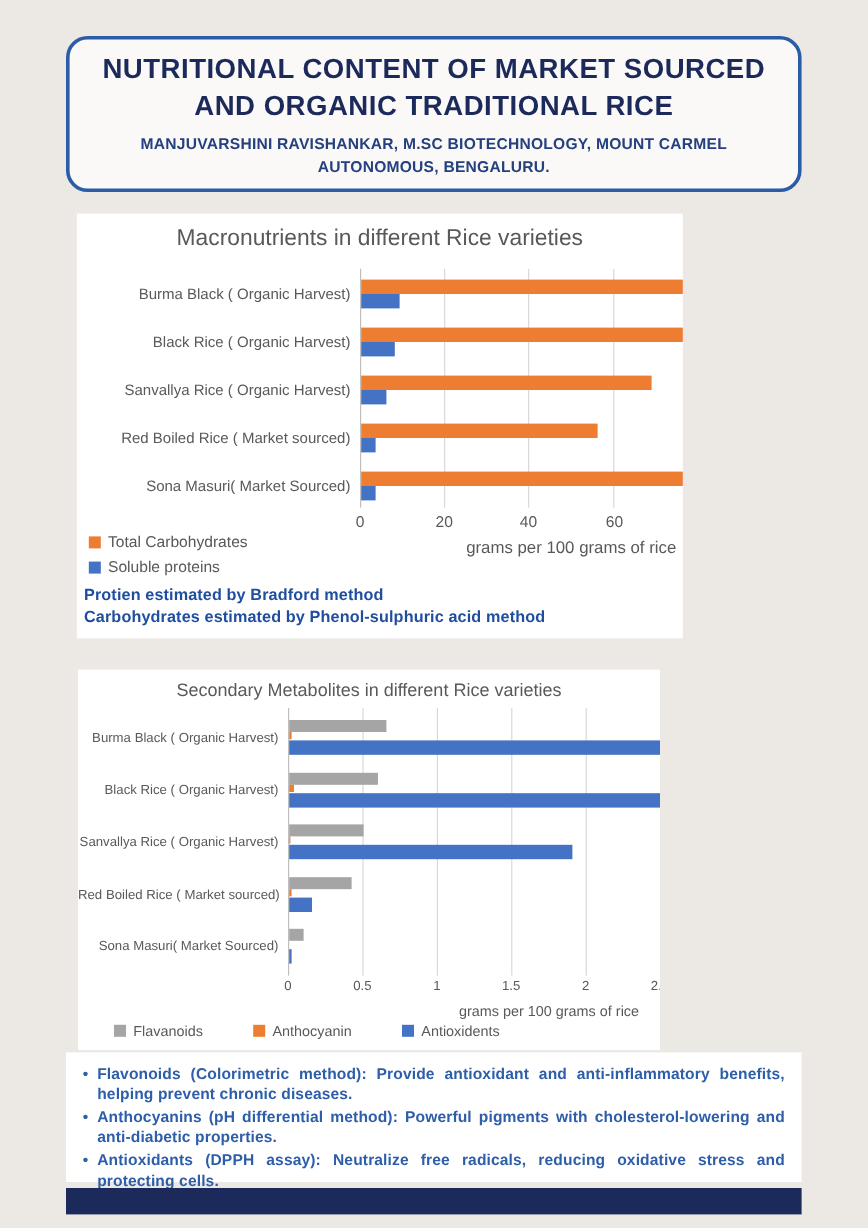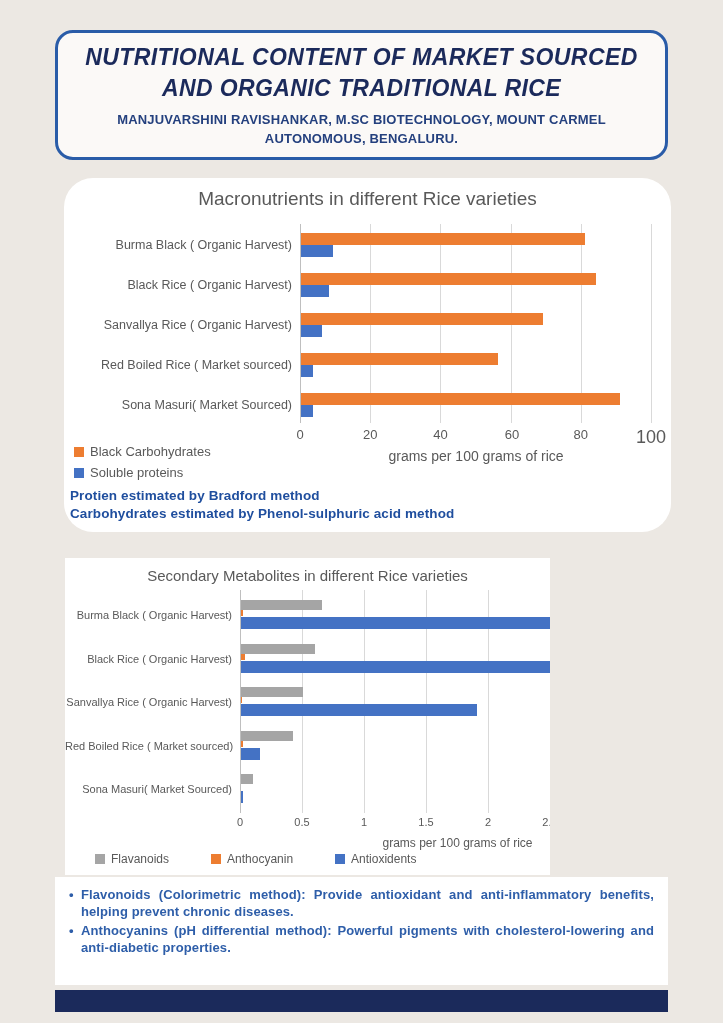--- a/index.html
+++ b/index.html
@@ -12,29 +12,28 @@
   
   .header-box {
     position: absolute; left: 55px; top: 30px; width: 613px; height: 130px;
     background: #FBF9F7; border: 3px solid #2A5CA8; border-radius: 18px;
     display: flex; flex-direction: column; align-items: center; justify-content: center;
     padding: 6px 14px; text-align: center;
   }
   .poster-title {
     color: #1B2A5B; font-weight: bold; font-size: 23px; line-height: 1.35;
     letter-spacing: 0.4px;
-    font-style: italic;
   }
   .poster-subtitle {
     margin-top: 7px; color: #24407E; font-weight: bold; 
     font-size: 13px; line-height: 1.45; letter-spacing: 0.2px;
   }
   
   .panel { position: absolute; background: #FFFFFF; }
-  #panel1 { left: 64px; top: 178px; width: 607px; height: 354px; border-radius: 29px; }
+  #panel1 { left: 64px; top: 178px; width: 505px; height: 354px; }
   #panel2 { left: 65px; top: 558px; width: 485px; height: 317px; }
   .chart-title {
     position: absolute; left: 0; width: 100%; text-align: center;
     color: #595959; font-weight: normal;
   }
   #panel1 .chart-title { top: 10px; font-size: 19px; }
   #panel2 .chart-title { top: 9px; font-size: 15px; }
   .chart-body { position: absolute; left: 0; top: 0; width: 100%; height: 100%; overflow: hidden; }
   .gridline { position: absolute; width: 1px; background: #D9D9D9; }
   .gridline.axisline { background: #BFBFBF; }
@@ -118,21 +117,21 @@
         <div class="bar" style="left: 237px; top: 175px; width: 196.56px; height: 12px; background: rgb(237, 125, 49);"></div>
         <div class="bar" style="left: 237px; top: 187px; width: 12.285px; height: 12px; background: rgb(68, 114, 196);"></div>
         <div class="cat-label" style="left: 0px; width: 228px; top: 219px; font-size: 12.5px;">Sona Masuri( Market Sourced)</div>
         <div class="bar" style="left: 237px; top: 215px; width: 319.41px; height: 12px; background: rgb(237, 125, 49);"></div>
         <div class="bar" style="left: 237px; top: 227px; width: 11.583px; height: 12px; background: rgb(68, 114, 196);"></div>
       </div>
     <div class="axis-label">grams per 100 grams of rice</div>
     <div class="legend-col">
       <div class="legend-item">
         <span class="swatch" style="background: rgb(237, 125, 49);"></span>
-        <span>Black Carbohydrates</span>
+        <span>Total Carbohydrates</span>
       </div>
       <div class="legend-item">
         <span class="swatch" style="background: rgb(68, 114, 196);"></span>
         <span>Soluble proteins</span>
       </div>
     </div>
     <div class="chart-notes">
       <div class="note-line">Protien estimated by Bradford method</div>
       <div class="note-line">Carbohydrates estimated by Phenol-sulphuric acid method</div>
     </div>
@@ -192,18 +191,19 @@
         <span class="swatch" style="background: rgb(68, 114, 196);"></span>
         <span>Antioxidents</span>
       </div>
     </div>
   </div>
 
   <div class="footer-box">
     <ul>
       <li>Flavonoids (Colorimetric method): Provide antioxidant and anti-inflammatory benefits, helping prevent chronic diseases.</li>
       <li>Anthocyanins (pH differential method): Powerful pigments with cholesterol-lowering and anti-diabetic properties.</li>
+      <li>Antioxidants (DPPH assay): Neutralize free radicals, reducing oxidative stress and protecting cells.</li>
     </ul>
   </div>
 
   <div class="footer-bar"></div>
 
 </div>
 
 </body></html>

